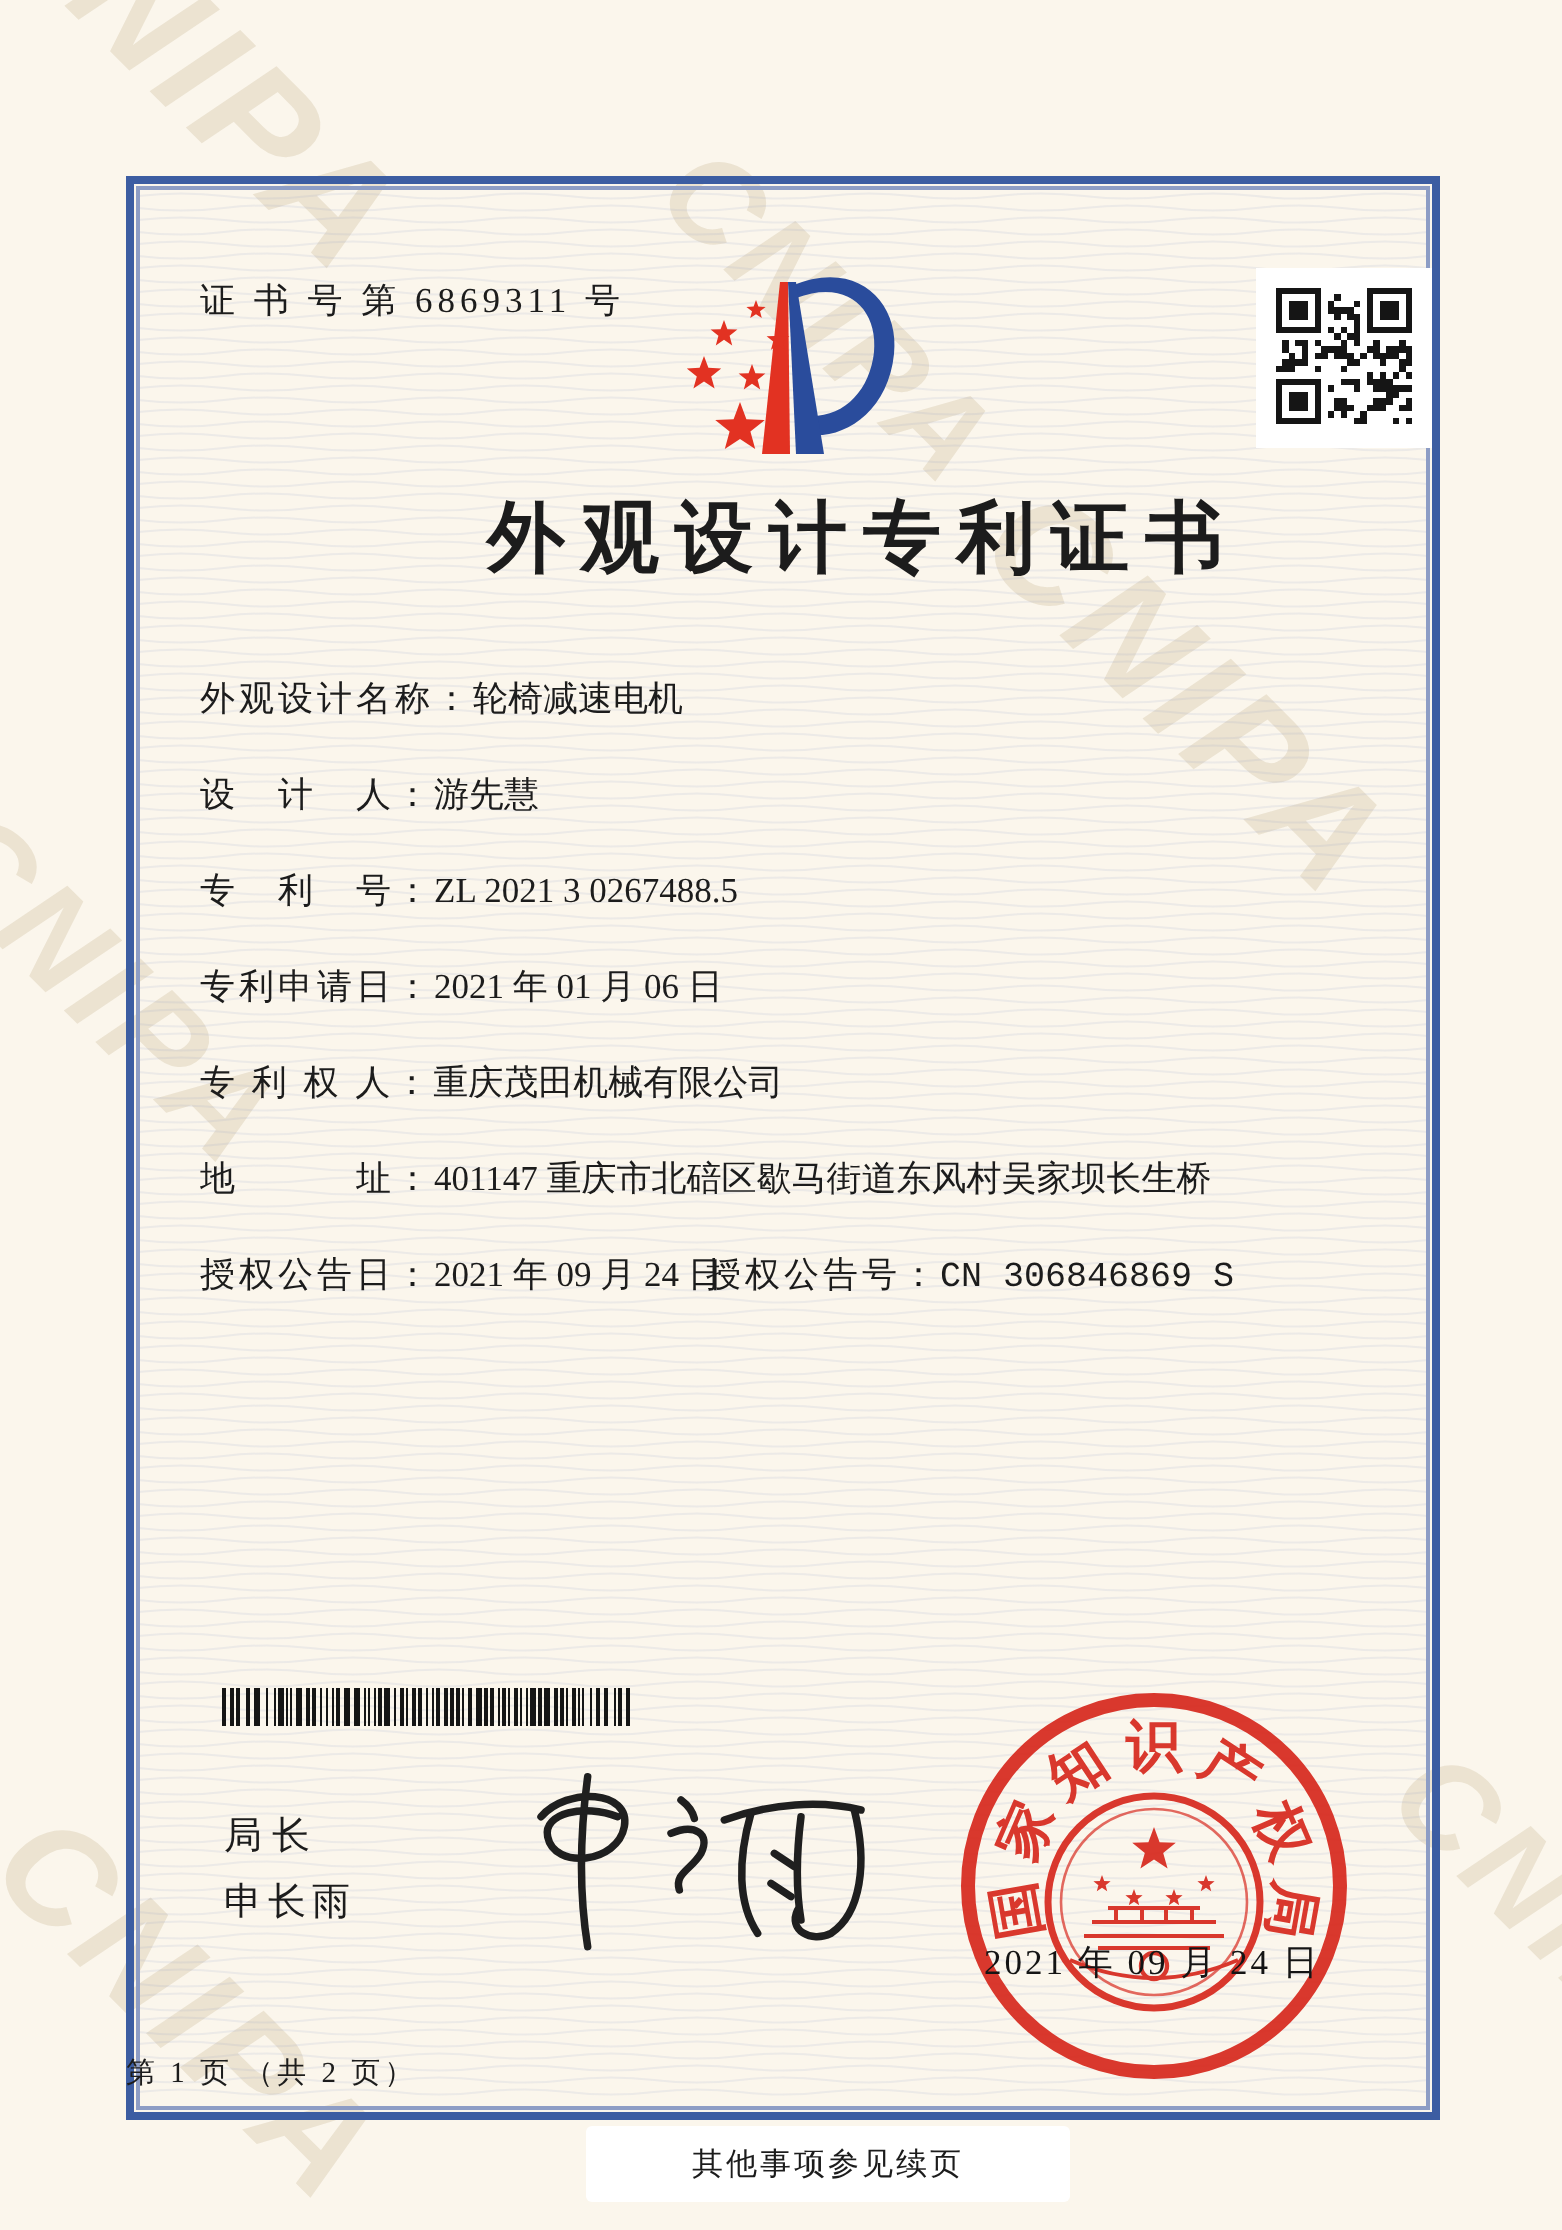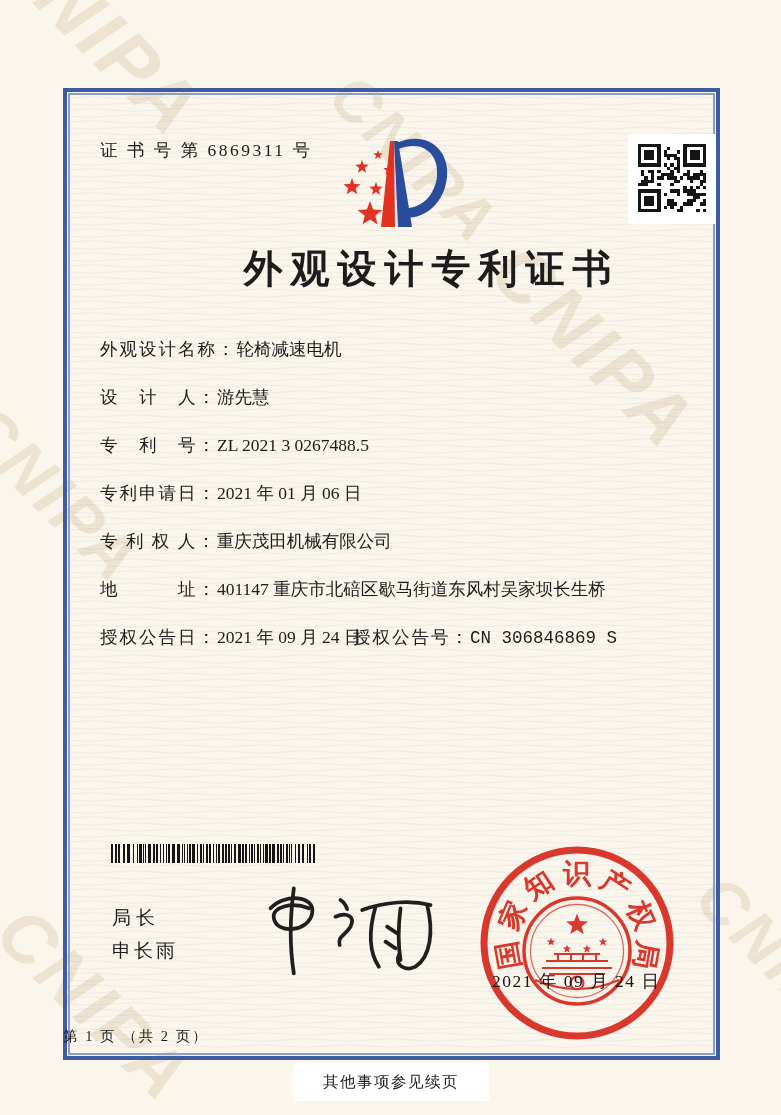--- a/index.html
+++ b/index.html
@@ -53,21 +53,21 @@
   
   .seal{position:absolute;left:477px;top:843px;z-index:3;opacity:.92;}
   .seal-char{fill:var(--seal-red);font-size:28px;font-weight:700;font-family:"DejaVu Sans",sans-serif;}
   .s-red{stroke:var(--seal-red);fill:none;}
   .f-seal{fill:var(--seal-red);}
   .seal-date{position:absolute;left:492px;top:969px;font-size:17.5px;letter-spacing:1.5px;color:#141414;
         z-index:4;white-space:nowrap;}
   
   .page-info{position:absolute;left:63px;top:1027px;width:761px;text-align:left;font-size:14.5px;
         letter-spacing:2px;z-index:2;}
-  .note-strip{position:absolute;left:293px;top:1063px;width:196px;height:38px;background:#ffffff;
+  .note-strip{position:absolute;left:293px;top:1063px;width:242px;height:38px;background:#ffffff;
         border-radius:3px;display:flex;align-items:center;justify-content:center;z-index:2;}
   .note-strip span{font-size:15.5px;letter-spacing:1.5px;}
   
   .f-lred{fill:var(--logo-red);} .f-lblue{fill:var(--logo-blue);}
 </style>
 </head>
 <body>
 
 <div class="page">
 

